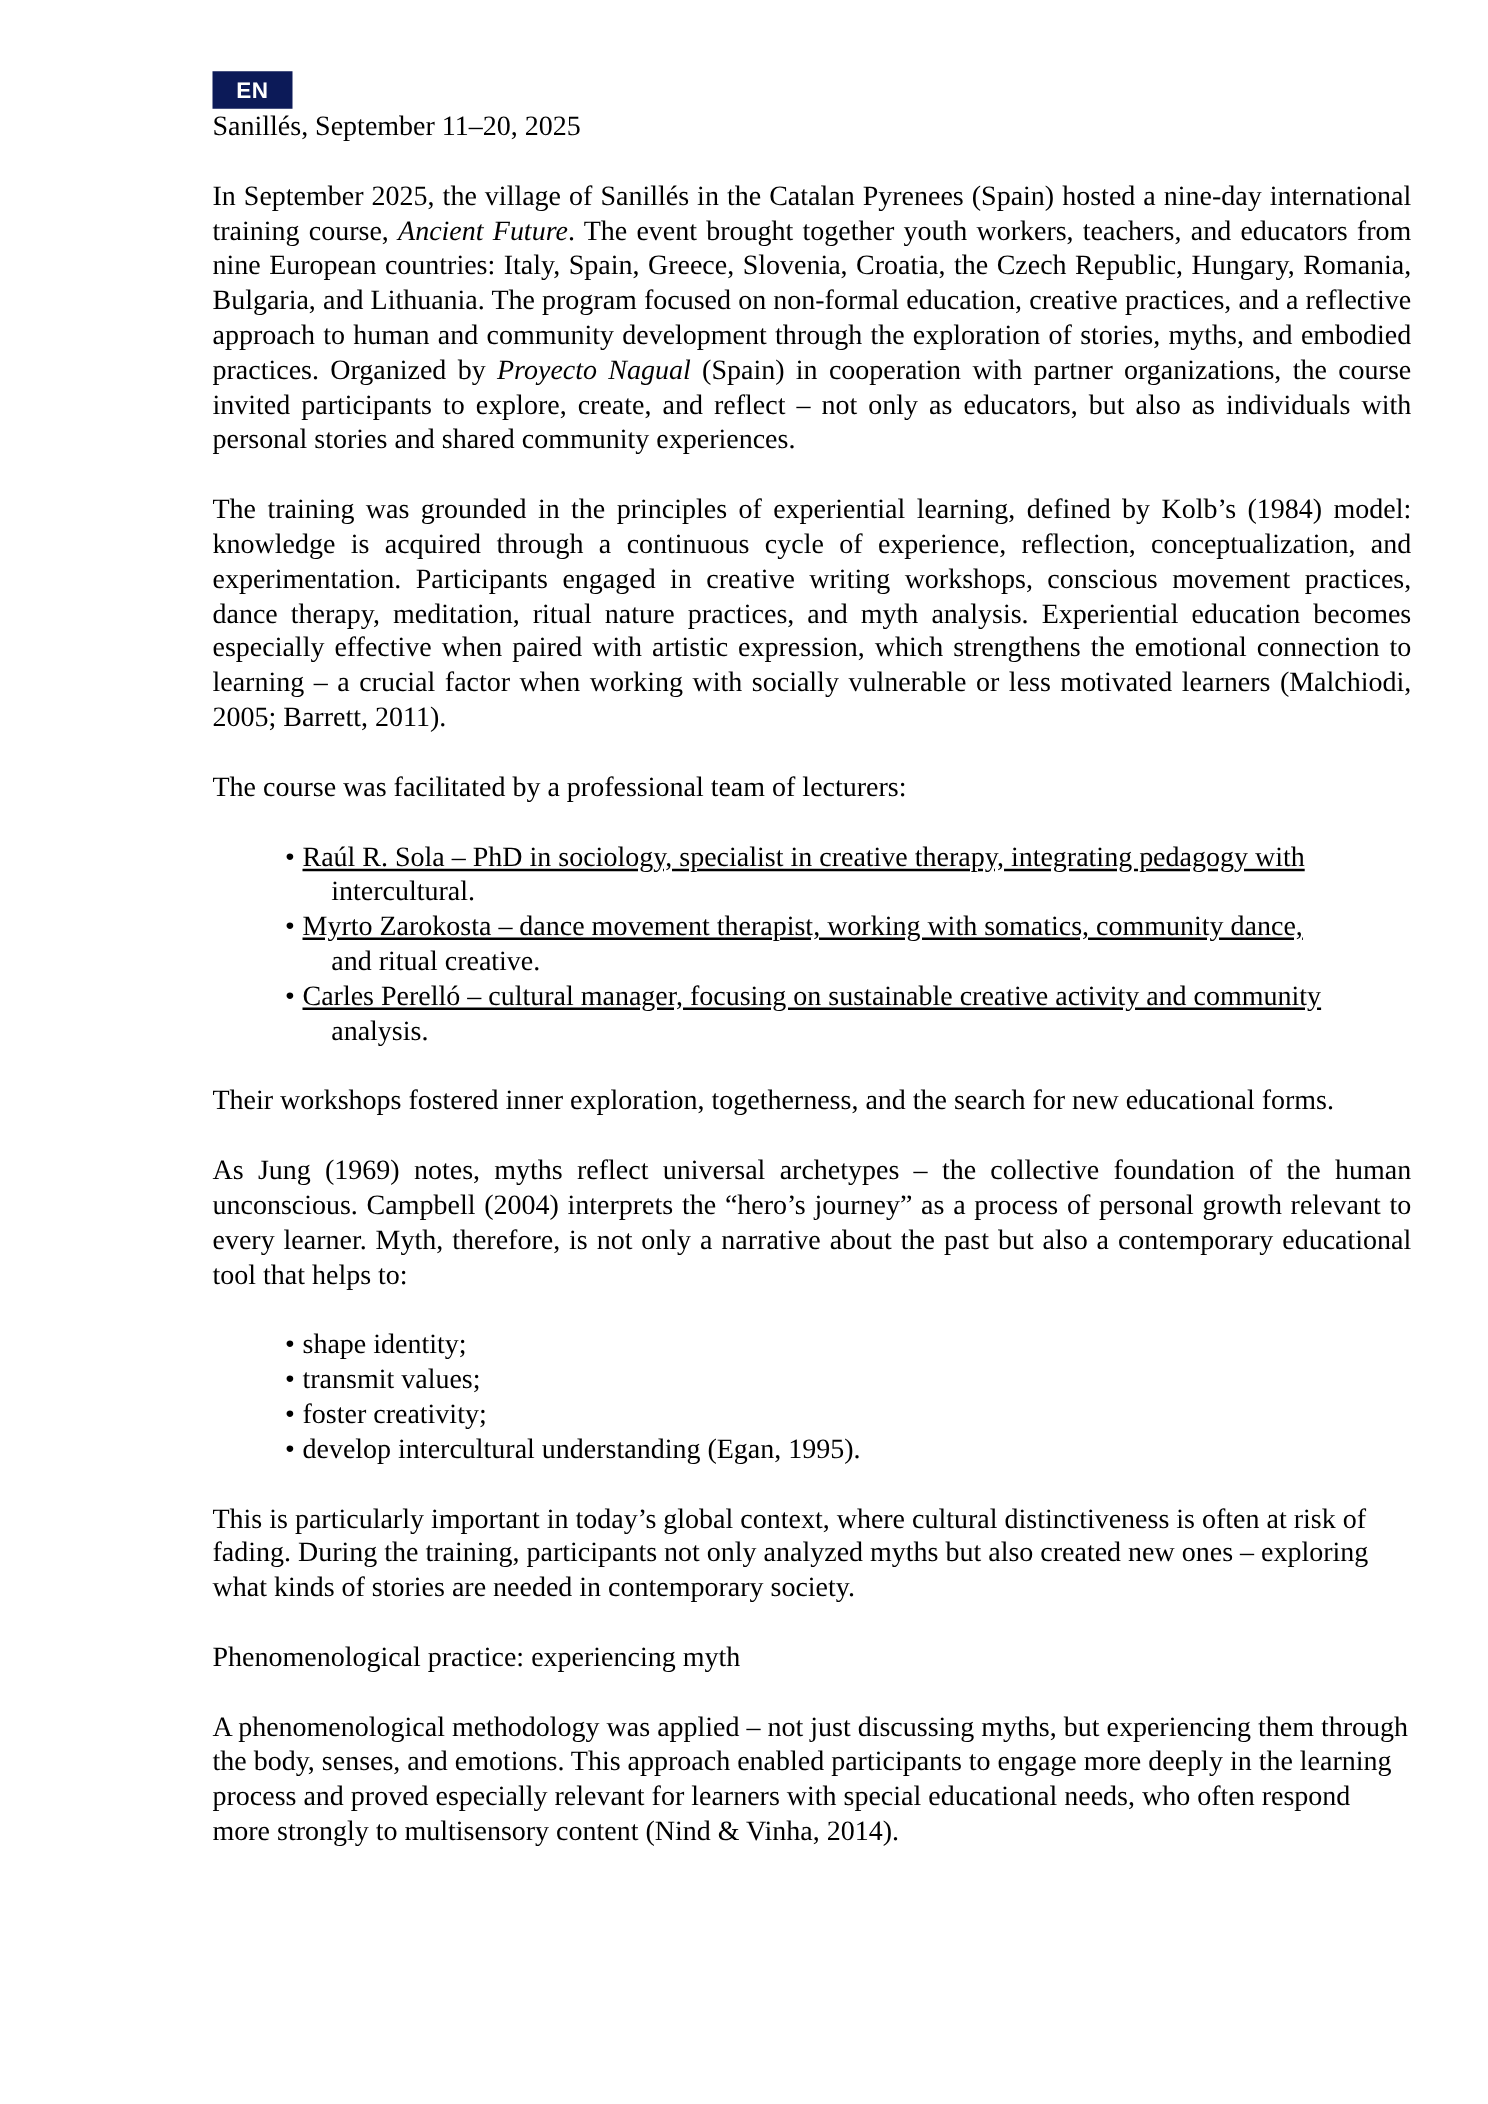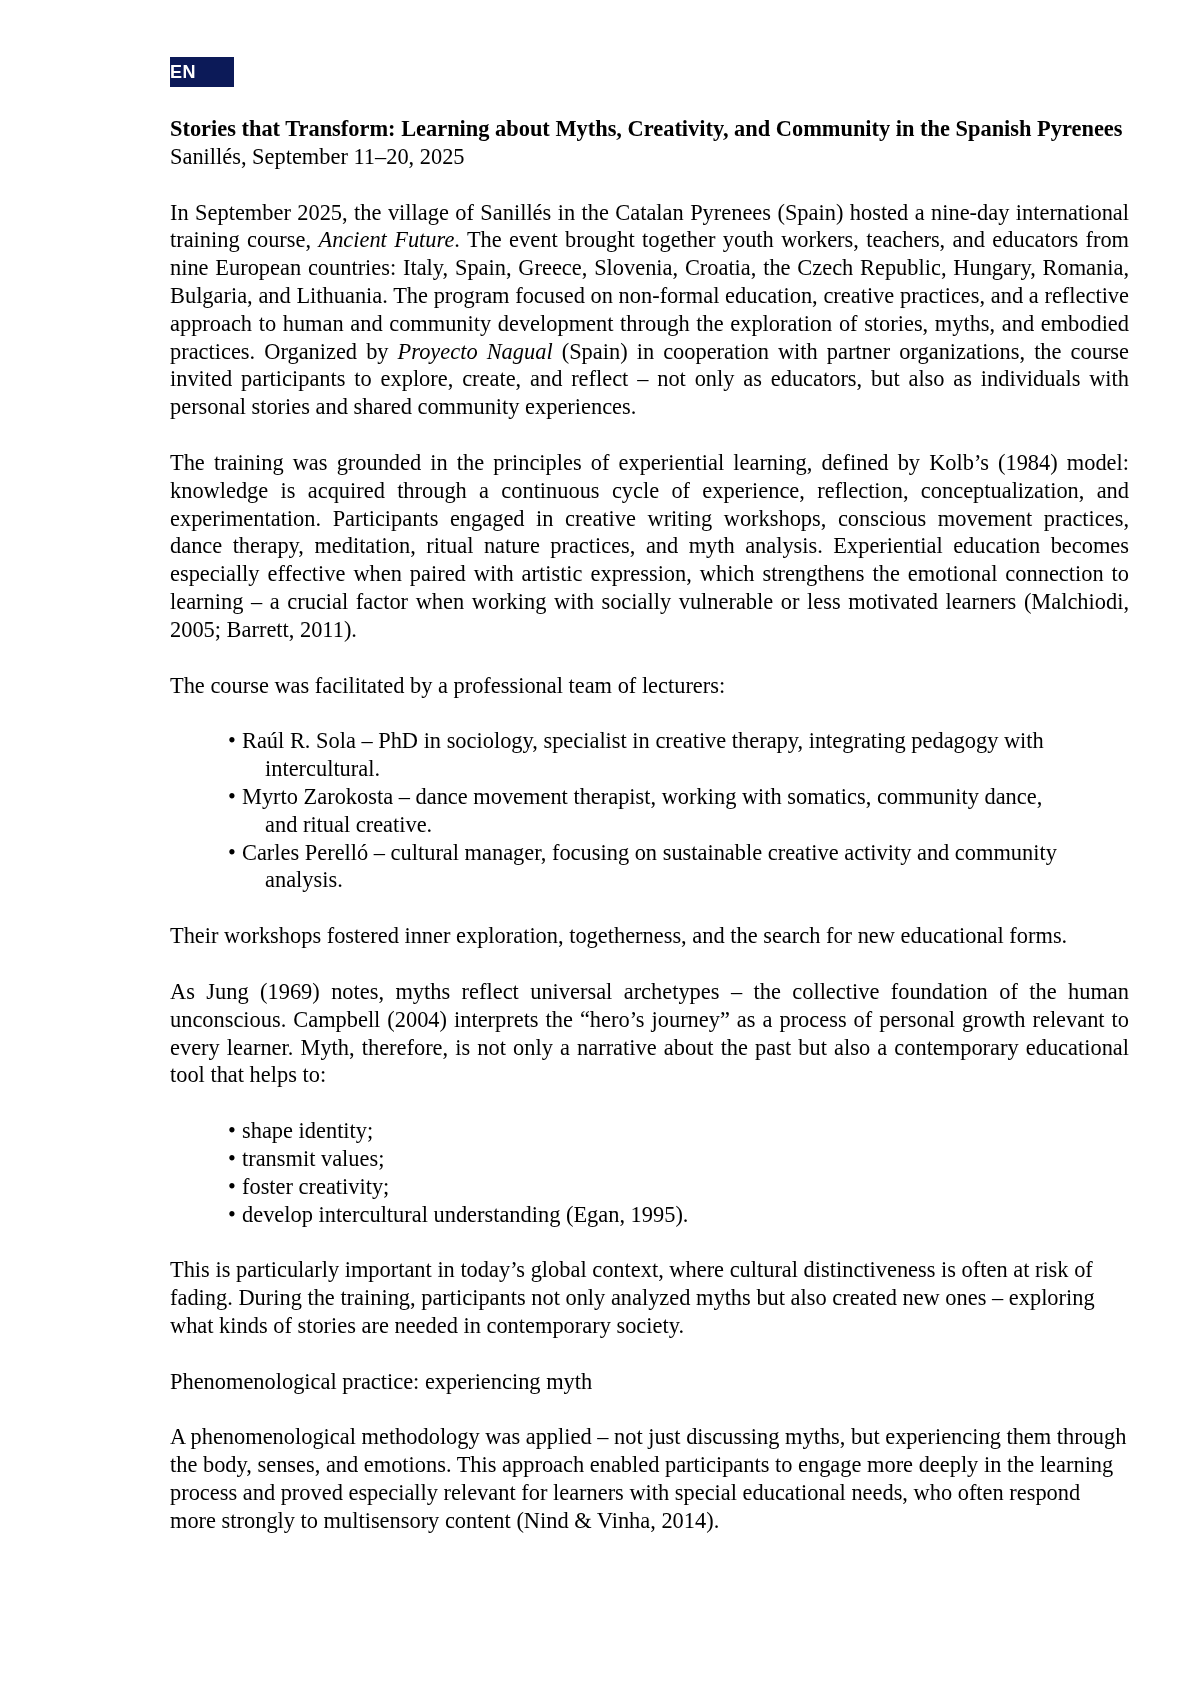--- a/index.html
+++ b/index.html
@@ -4,40 +4,39 @@
 <style>
   html, body { margin: 0; padding: 0; background: #ffffff; }
   body { width: 1190px; height: 1683px; position: relative; overflow: hidden; }
   .page {
     position: absolute; left: 170px; top: 57px; width: 971px;
     font-family: "Liberation Serif", serif; font-size: 22.4px; line-height: 27.8px; color: #000;
   }
   .badge {
     display: inline-block; width: 64px; height: 30px; background: #0c1a58; color: #fff;
     font-family: "Liberation Sans", sans-serif; font-weight: bold; font-size: 18px;
-    line-height: 30px; text-align: left; letter-spacing: 0.5px;
+    line-height: 30px; text-align: center; letter-spacing: 0.5px;
   }
   .title { font-weight: bold; margin: 28px 0 0 0; }
   .subtitle { margin: 0; }
   p { margin: 28px 12px 0 0; }
   .justify { text-align: justify; }
   ul { list-style: none; margin: 28px 0 0 0; padding: 0 0 0 58px; }
   ul li { position: relative; padding-left: 14px; }
   ul li .bullet { position: absolute; left: 0; top: 0; }
   ul.lecturers li { padding-left: 14px; }
-  .lect-line { display: block; }
+  .lect-line { display: block; text-decoration: underline; }
   .lect-cont { display: block; padding-left: 23px; }
 </style>
 </head>
 <body>
 
 <div class="page">
   <div class="badge">EN</div>
 
-  <h1 class="title" style="font-size:22.4px;line-height:27.8px;">Stories that Transform: Learning about Myths, Creativity, and Community in the Spanish Pyrenees</h1>
   <div class="subtitle">Sanillés, September 11–20, 2025</div>
 
   <p class="justify"><span>In September 2025, the village of Sanillés in the Catalan Pyrenees (Spain) hosted a nine-day international training course, </span><em>Ancient Future</em><span>. The event brought together youth workers, teachers, and educators from nine European countries: Italy, Spain, Greece, Slovenia, Croatia, the Czech Republic, Hungary, Romania, Bulgaria, and Lithuania. The program focused on non-formal education, creative practices, and a reflective approach to human and community development through the exploration of stories, myths, and embodied practices. Organized by </span><em>Proyecto Nagual</em><span> (Spain) in cooperation with partner organizations, the course invited participants to explore, create, and reflect – not only as educators, but also as individuals with personal stories and shared community experiences.</span></p>
 
   <p class="justify">The training was grounded in the principles of experiential learning, defined by Kolb’s (1984) model: knowledge is acquired through a continuous cycle of experience, reflection, conceptualization, and experimentation. Participants engaged in creative writing workshops, conscious movement practices, dance therapy, meditation, ritual nature practices, and myth analysis. Experiential education becomes especially effective when paired with artistic expression, which strengthens the emotional connection to learning – a crucial factor when working with socially vulnerable or less motivated learners (Malchiodi, 2005; Barrett, 2011).</p>
 
   <p>The course was facilitated by a professional team of lecturers:</p>
 
   <ul class="lecturers">
     <li>

